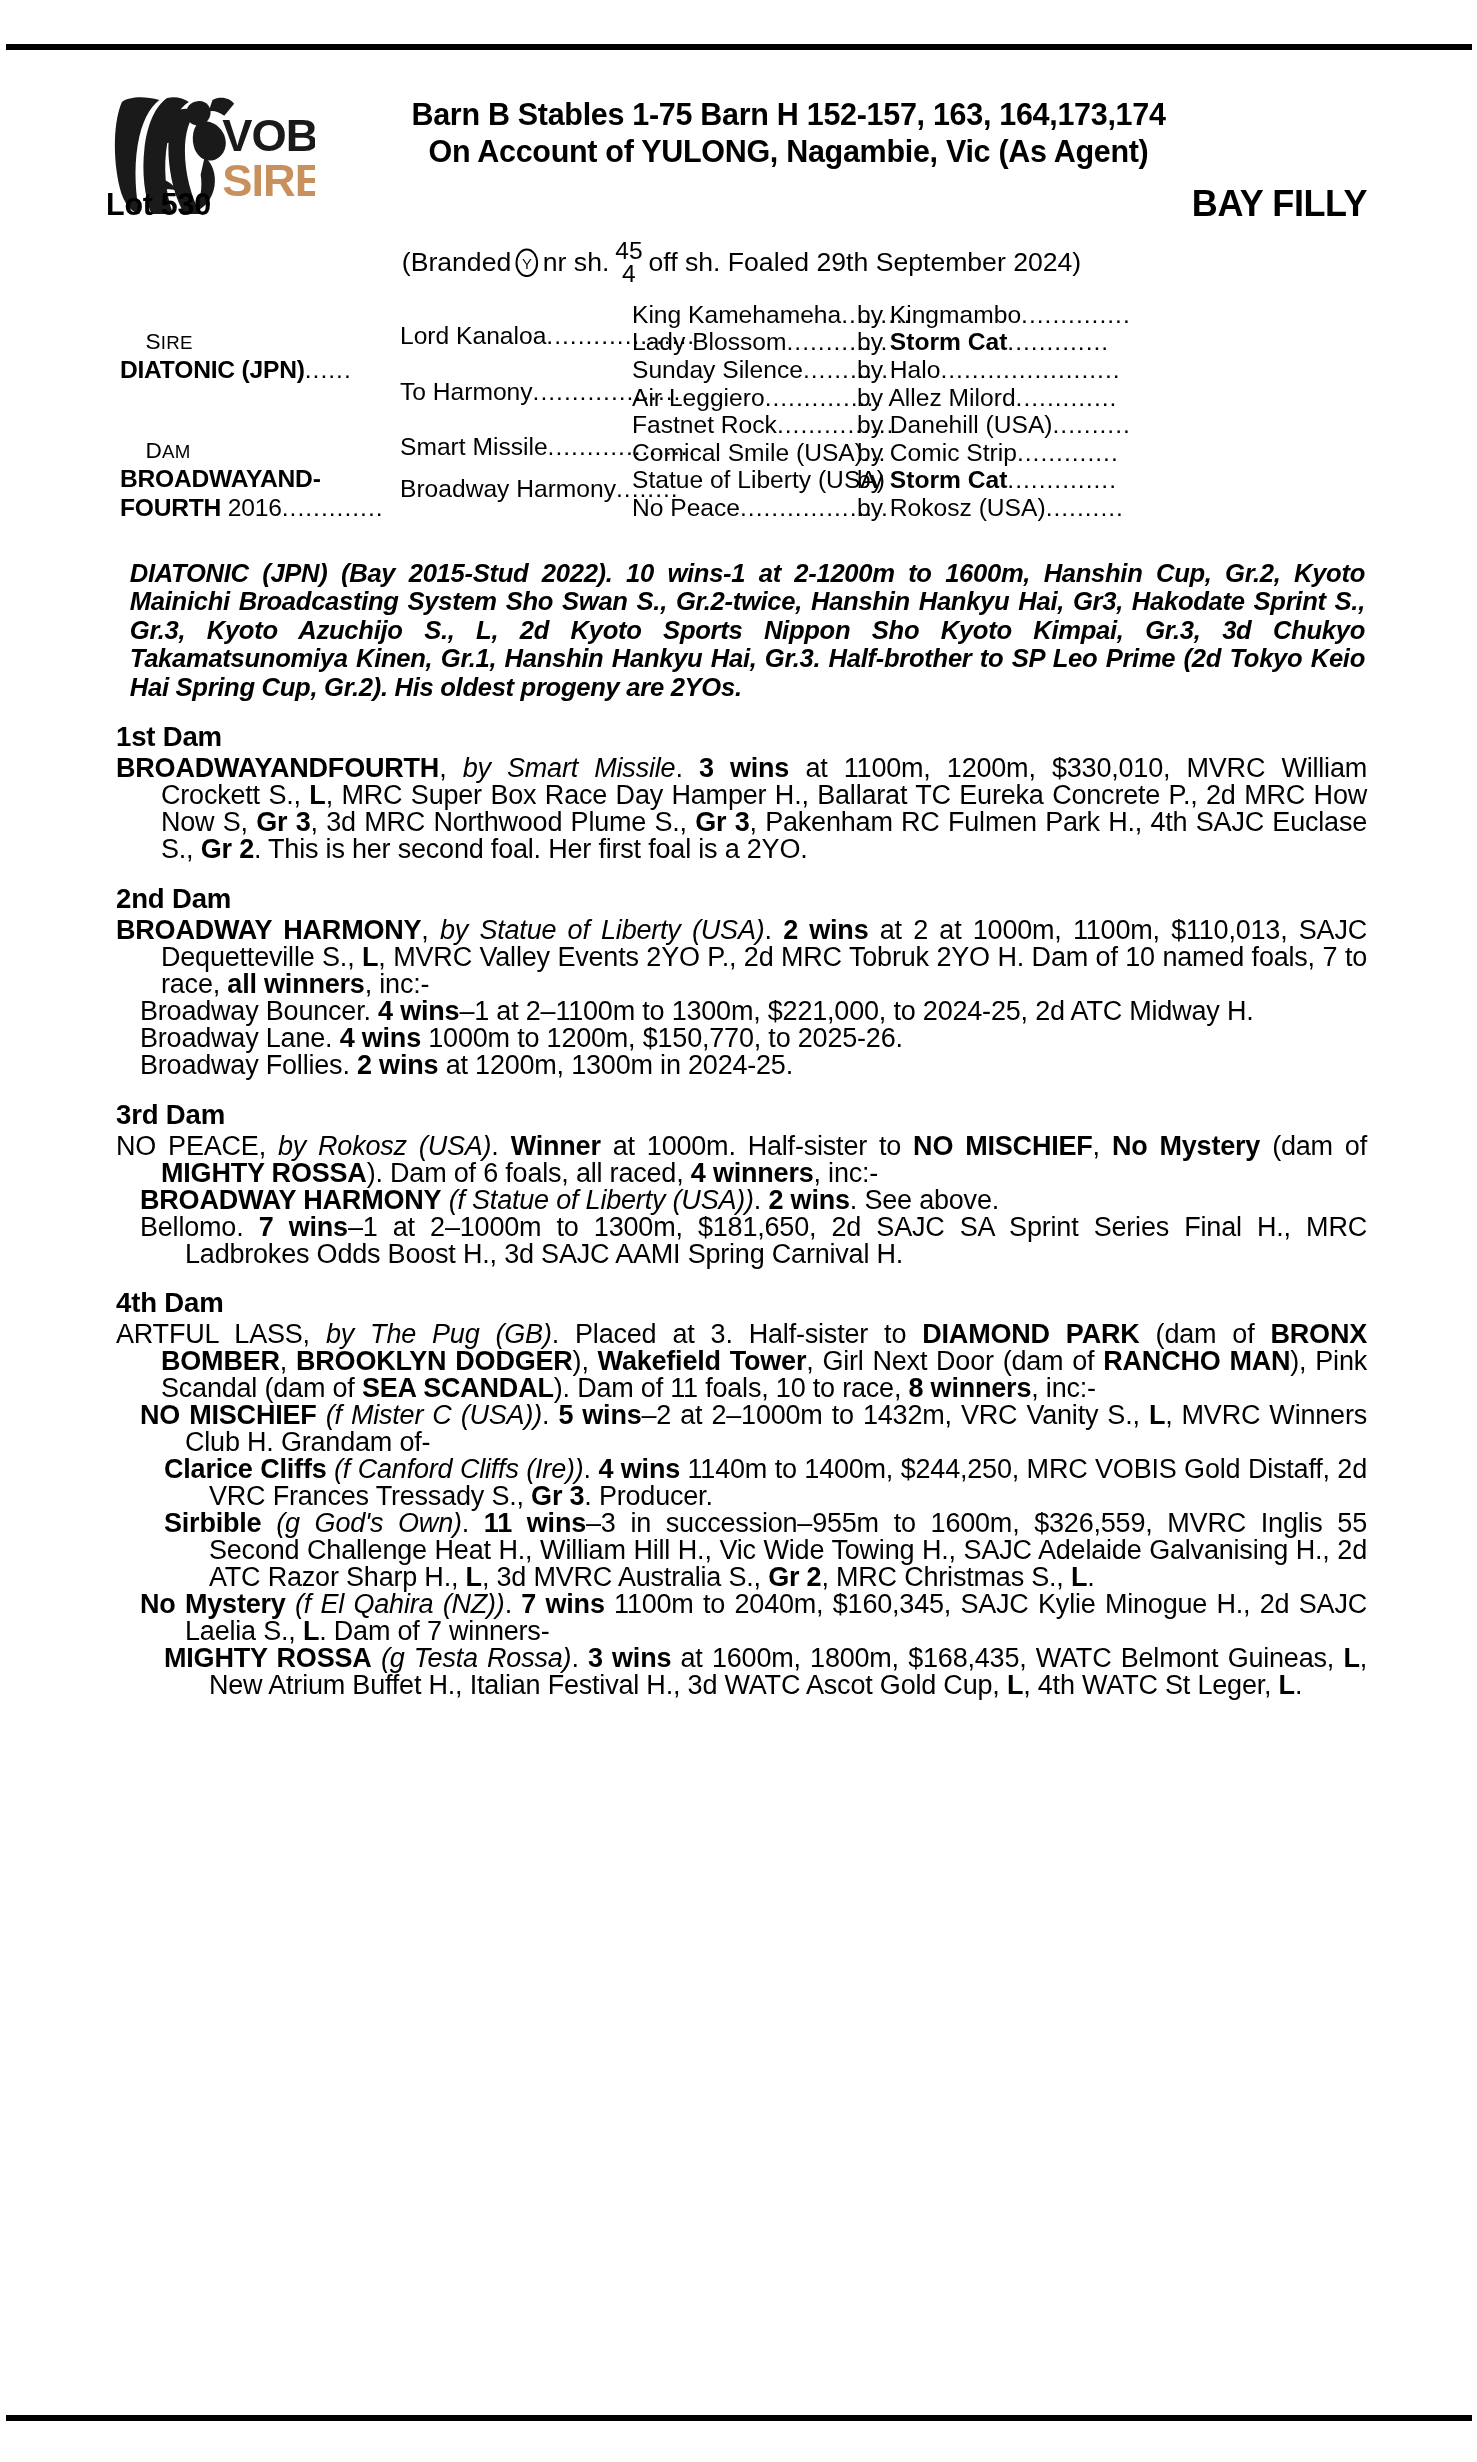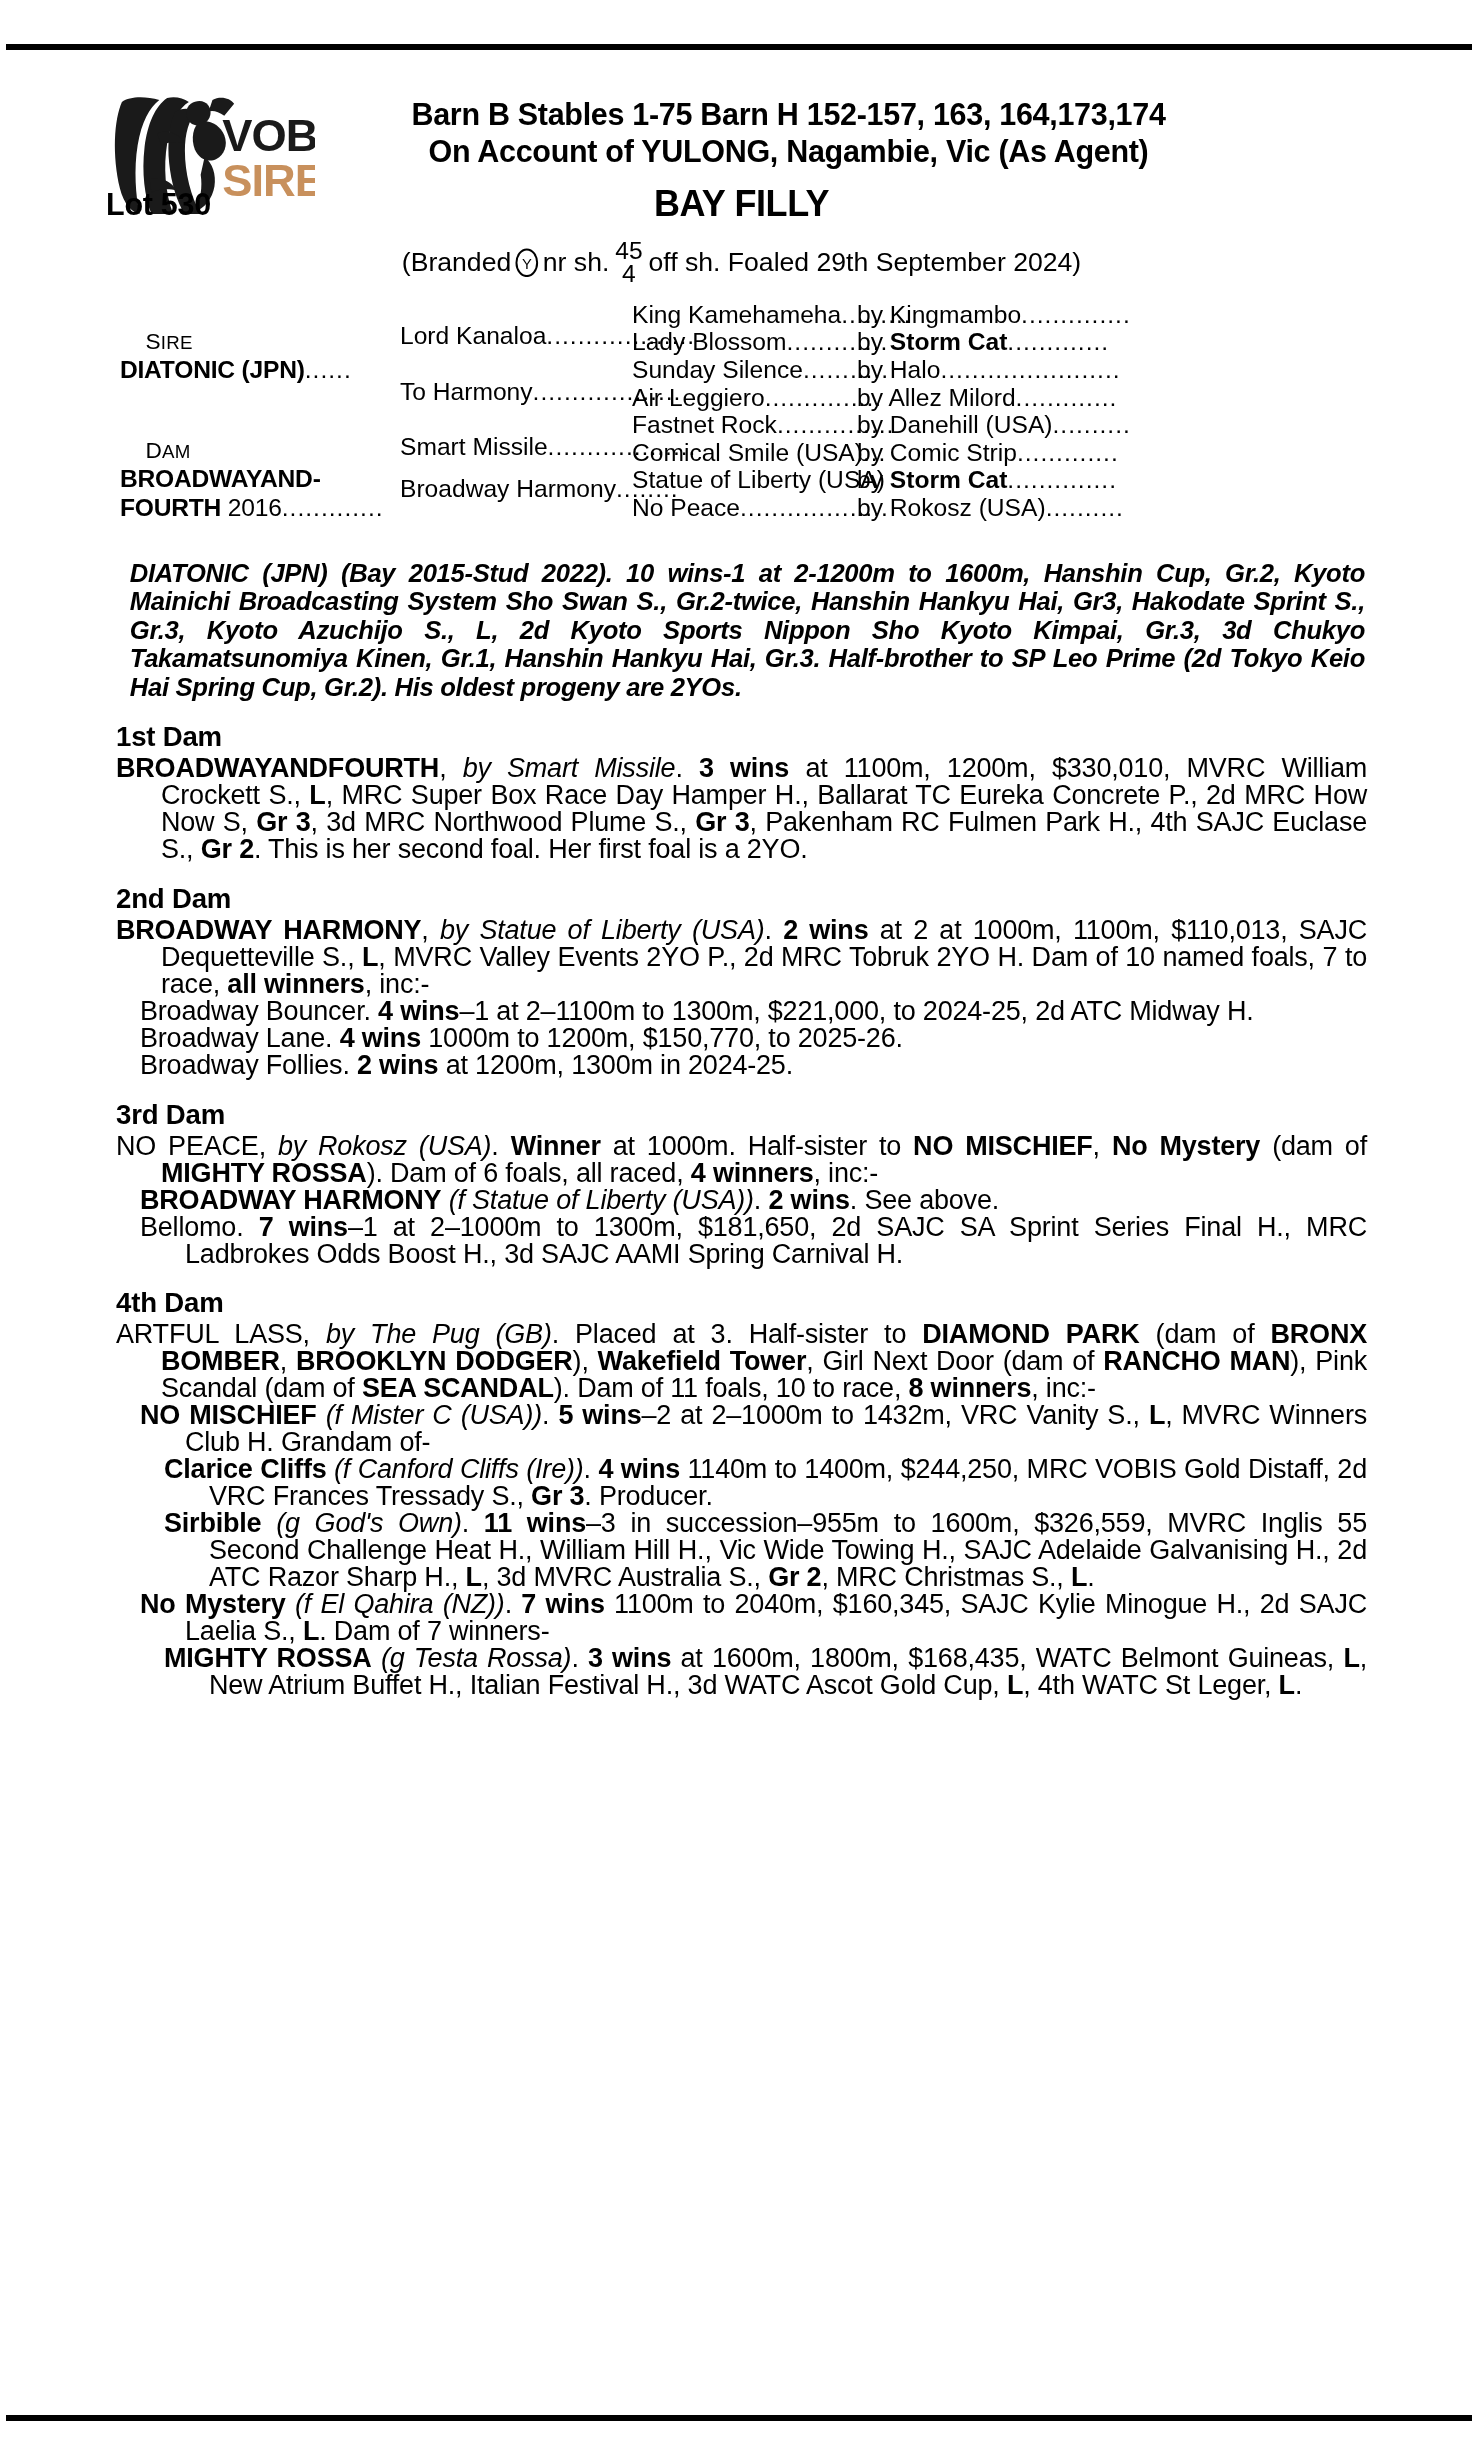--- a/index.html
+++ b/index.html
@@ -66,21 +66,21 @@
     margin-top: 7.9px;
   }
   .lot {
     position: absolute; left: -9.9px; top: 0;
     font-weight: bold; font-size: 30.5px;
     letter-spacing: -0.3px;
   }
   .title {
     position: absolute; left: 0; top: -3.9px;
     width: 1251px;
-    text-align: center;
+    text-align: right;
     font-weight: bold; font-size: 36px;
     letter-spacing: -0.4px;
   }
   .brandline {
     text-align: center;
     font-size: 26.6px;
     line-height: 33px;
     margin-top: 5.9px;
     white-space: nowrap;
   }

